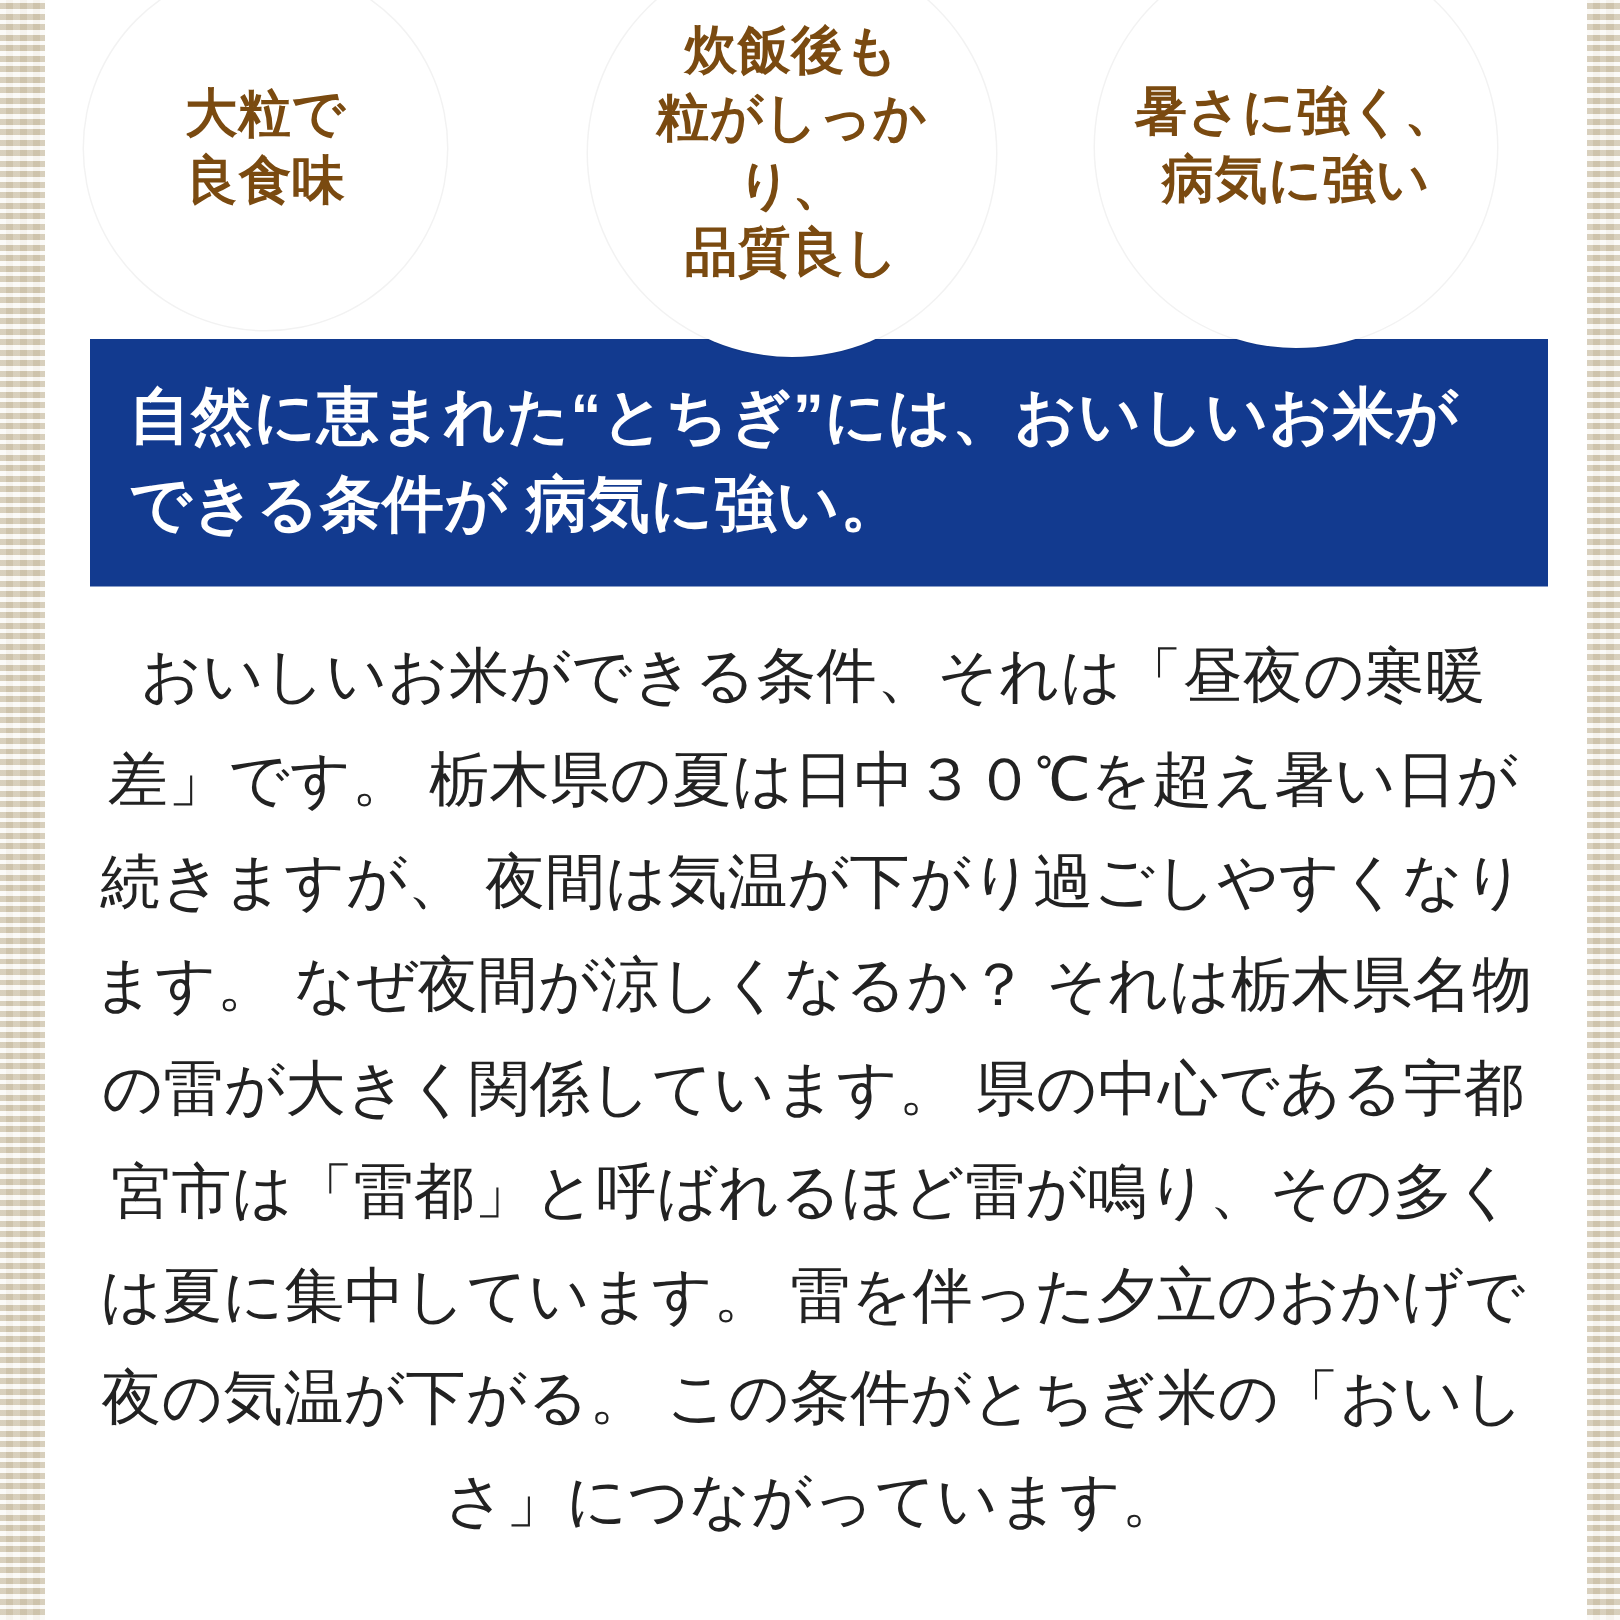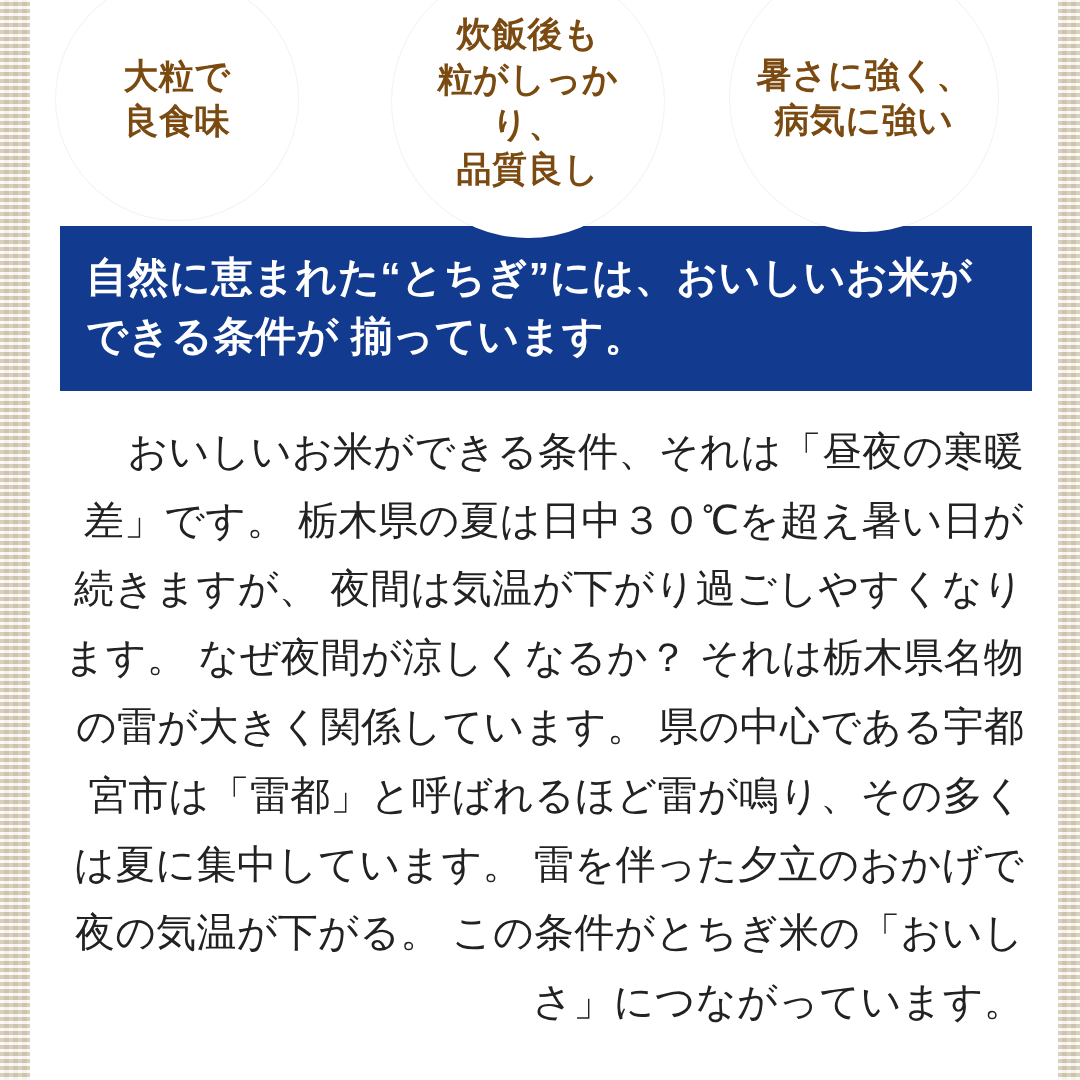--- a/index.html
+++ b/index.html
@@ -99,21 +99,21 @@
     letter-spacing: 0.5px;
   }
 
   
   .body-copy {
     margin: 26px 34px 0 30px;
     color: #222222;
     font-size: 40px;
     line-height: 1.72;
     letter-spacing: 0.2px;
-    text-align: right;
+    text-align: center;
   }
 </style>
 </head>
 <body>
 
 <div class="page">
 
   <div class="edge-texture left"></div>
   <div class="edge-texture right"></div>
 
@@ -124,18 +124,18 @@
         <span>大粒で<br>良食味</span>
       </div>
       <div class="badge badge-2">
         <span>炊飯後も<br>粒がしっかり、<br>品質良し</span>
       </div>
       <div class="badge badge-3">
         <span>暑さに強く、<br>病気に強い</span>
       </div>
     </div>
 
-    <div class="headline">自然に恵まれた“とちぎ”には、おいしいお米ができる条件が 揃っています。</div>
+    <div class="headline">自然に恵まれた“とちぎ”には、おいしいお米ができる条件が 病気に強い。</div>
 
     <div class="body-copy">おいしいお米ができる条件、それは「昼夜の寒暖差」です。 栃木県の夏は日中３０℃を超え暑い日が続きますが、 夜間は気温が下がり過ごしやすくなります。 なぜ夜間が涼しくなるか？ それは栃木県名物の雷が大きく関係しています。 県の中心である宇都宮市は「雷都」と呼ばれるほど雷が鳴り、その多くは夏に集中しています。 雷を伴った夕立のおかげで夜の気温が下がる。 この条件がとちぎ米の「おいしさ」につながっています。</div>
 
   </div>
 </div>
 
 </body></html>

